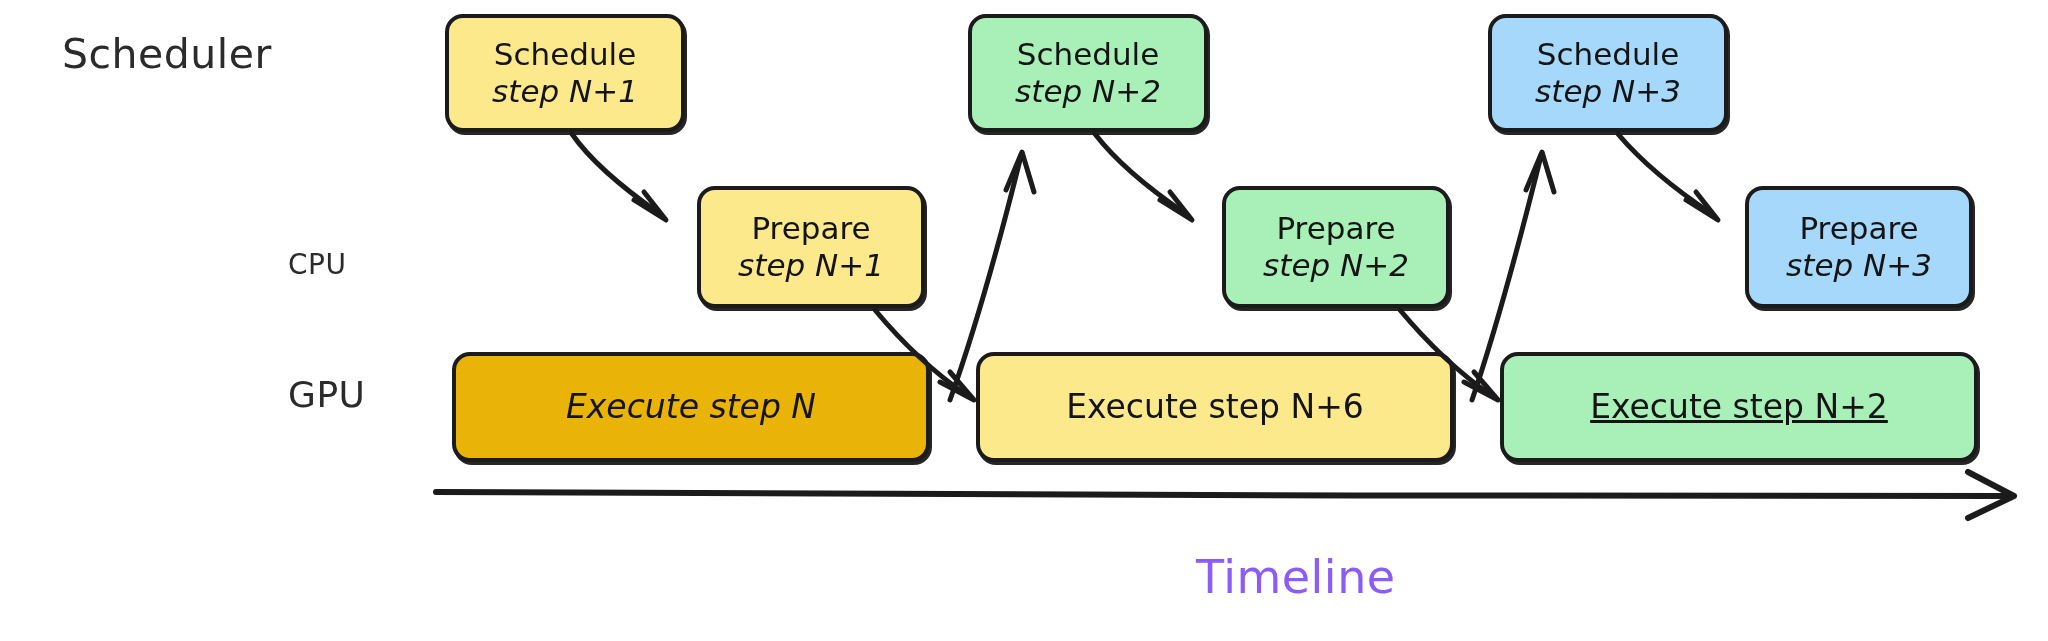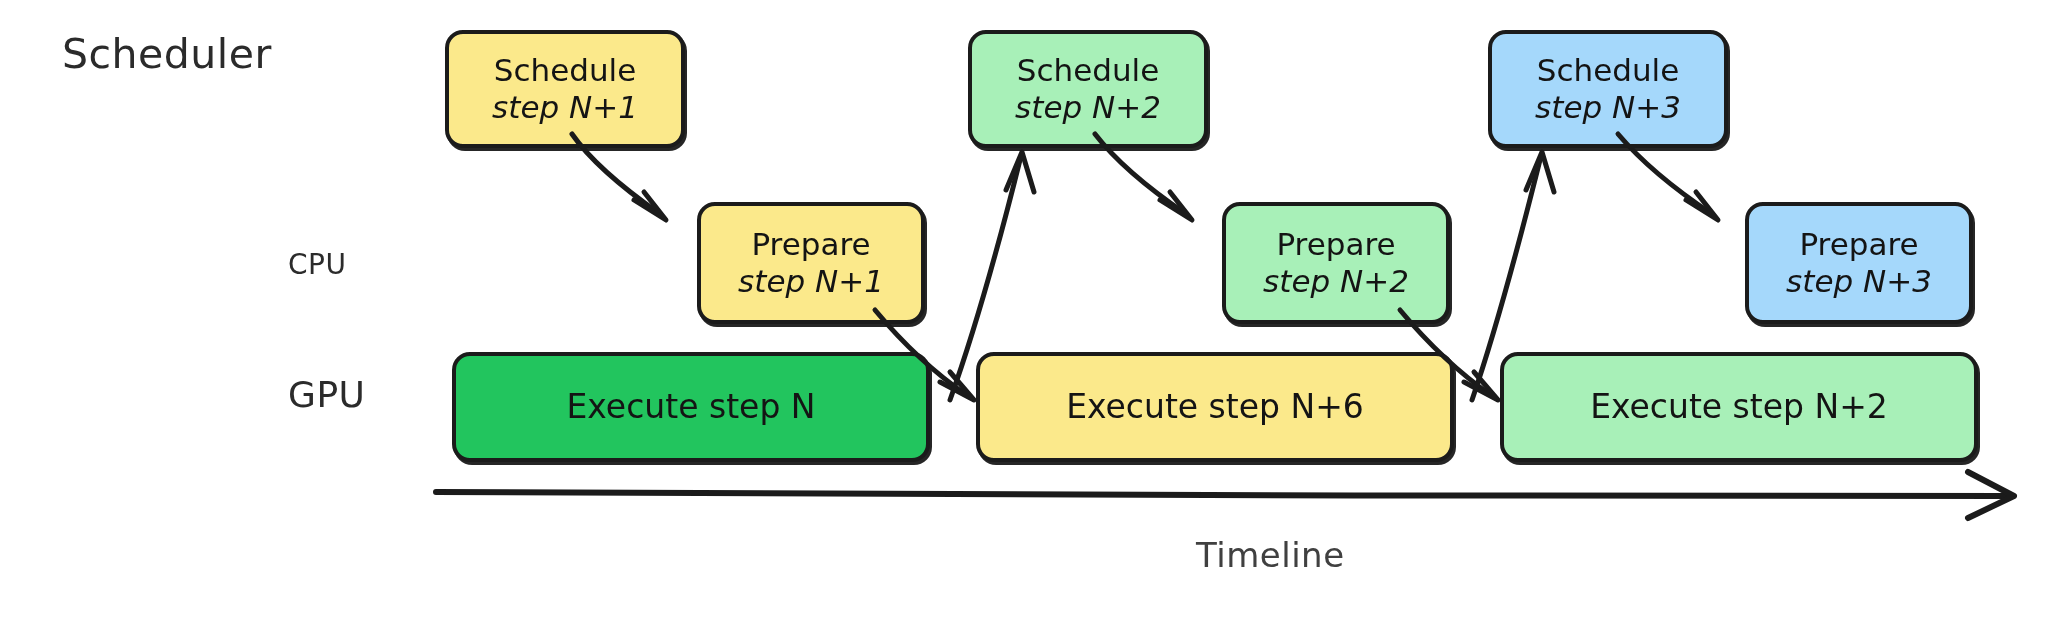--- a/index.html
+++ b/index.html
@@ -38,23 +38,23 @@
   }
   #label-cpu {
     left: 288px; top: 248px;
     font-size: 28px;
   }
   #label-gpu {
     left: 288px; top: 374px;
     font-size: 36px;
   }
   #label-timeline {
-    left: 1196px; top: 535px;
-    font-size: 34px;
-    color: #404040;
+    left: 1196px; top: 550px;
+    font-size: 46px;
+    color: #8b5cf6;
   }
 
   
   .box {
     position: absolute;
     box-sizing: border-box;
     border: 4px solid #1b1b1b;
     border-radius: 18px;
     display: flex;
     flex-direction: column;
@@ -66,42 +66,42 @@
     line-height: 1.18;
     box-shadow: 2px 3px 0 0 rgba(20,20,20,0.92);
     user-select: none;
   }
   .box .line {
     display: block;
     white-space: nowrap;
   }
   .box .np { font-style: italic; }
 
-  .two-line { font-size: 31px; padding: 6px 10px; margin-top: 16px; }
+  .two-line { font-size: 31px; padding: 6px 10px; }
   .one-line { font-size: 33px; }
 
   .c-yellow { background: #fbe98b; }
   .c-green  { background: #a8f0b8; }
   .c-blue   { background: #a5d8fb; }
-  .c-pink   { background: #22c55e; }
+  .c-pink   { background: #eab308; font-style: italic; }
 
   
   #box-schedule-n1 { left: 445px;  top: 14px;  width: 240px; height: 118px; }
   #box-schedule-n2 { left: 968px;  top: 14px;  width: 240px; height: 118px; }
   #box-schedule-n3 { left: 1488px; top: 14px;  width: 240px; height: 118px; }
 
   
   #box-prepare-n1 { left: 697px;  top: 186px; width: 228px; height: 122px; }
   #box-prepare-n2 { left: 1222px; top: 186px; width: 228px; height: 122px; }
   #box-prepare-n3 { left: 1745px; top: 186px; width: 228px; height: 122px; }
 
   
   #box-execute-n  { left: 452px;  top: 352px; width: 478px; height: 110px; }
   #box-execute-n1 { left: 976px;  top: 352px; width: 478px; height: 110px; }
-  #box-execute-n2 { left: 1500px; top: 352px; width: 478px; height: 110px; }
+  #box-execute-n2 { left: 1500px; top: 352px; width: 478px; height: 110px; text-decoration: underline; }
 
   
   #arrows {
     position: absolute;
     left: 0; top: 0;
     width: 2048px;
     height: 641px;
     pointer-events: none;
   }
   #arrows path, #arrows line { fill: none; stroke: #1b1b1b; }

